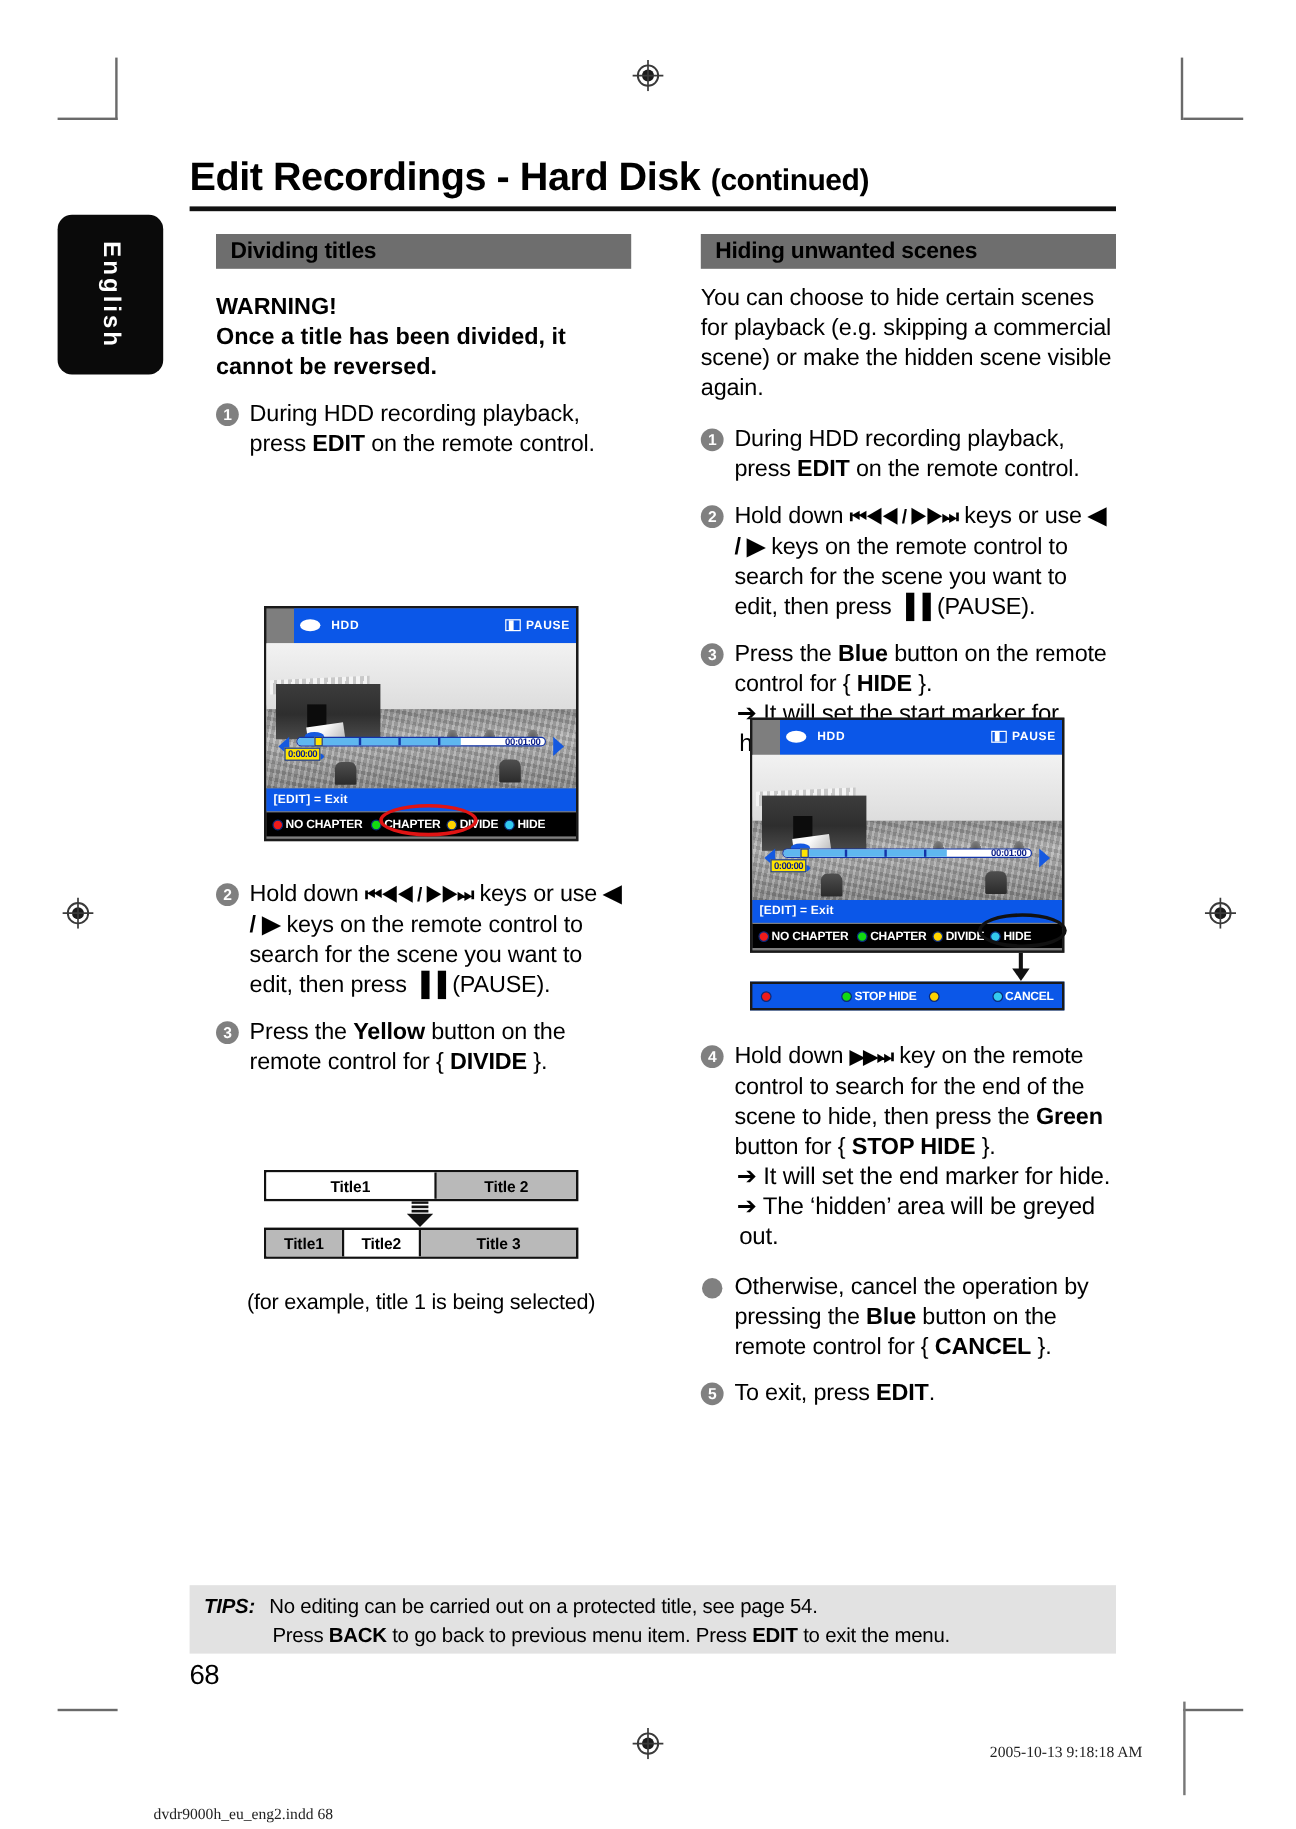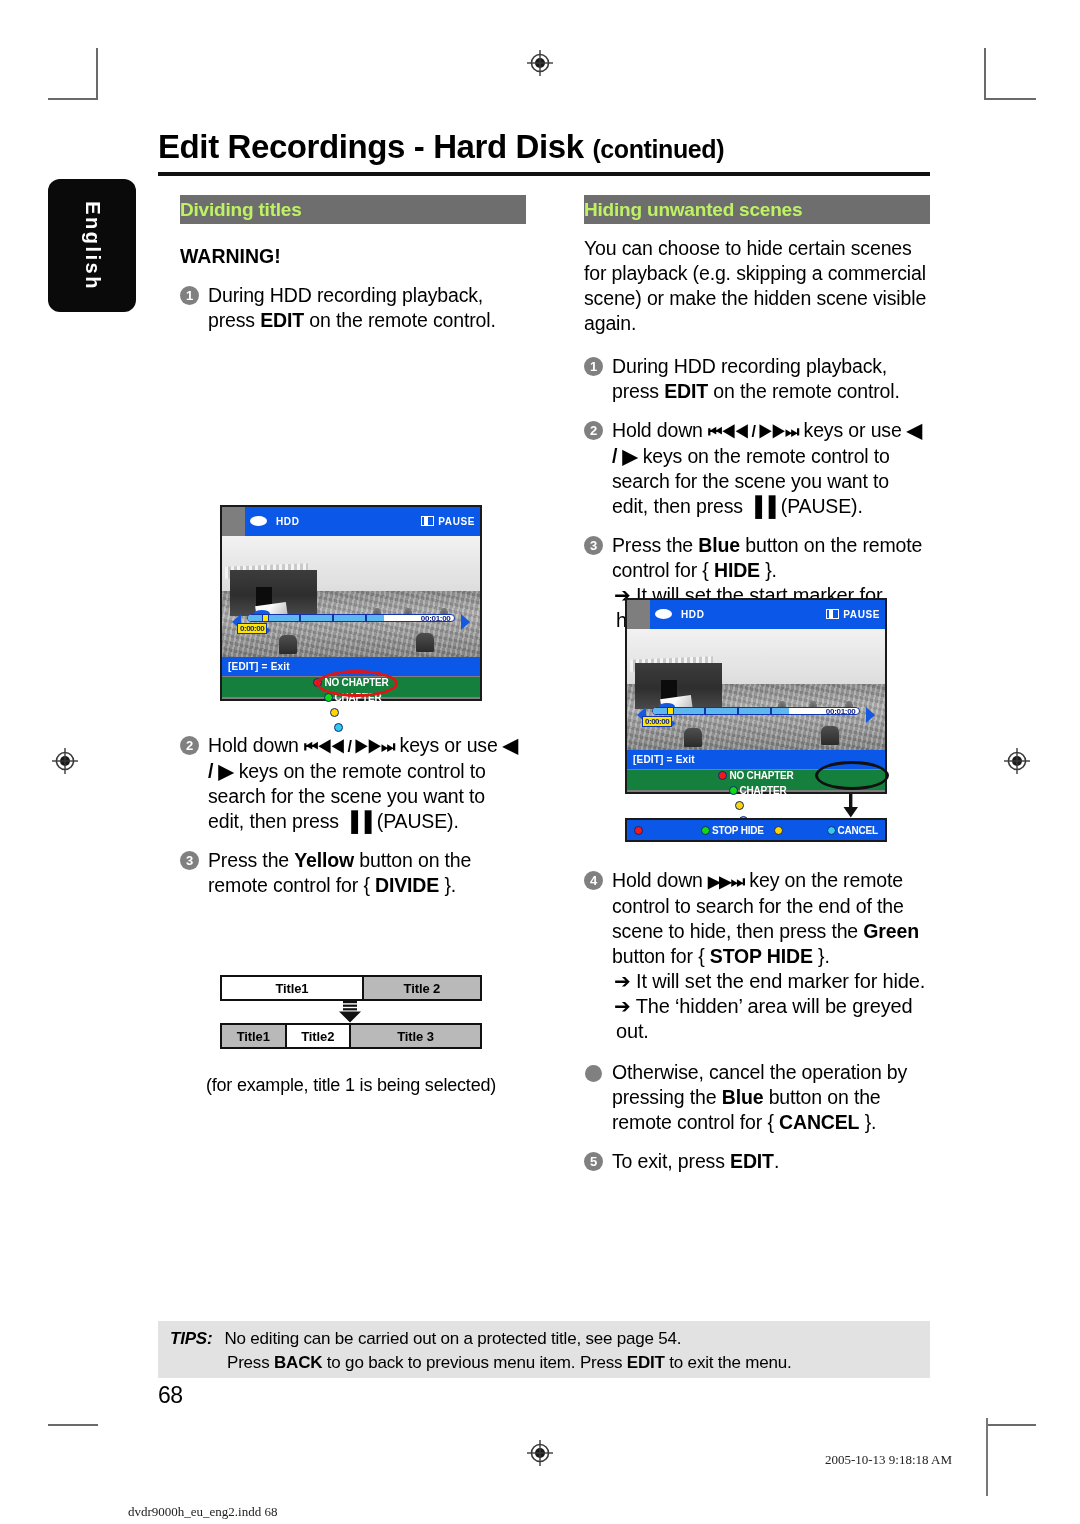--- a/index.html
+++ b/index.html
@@ -66,24 +66,25 @@
   }
 
   
   .col { position: absolute; width: 346px; }
   .col-left  { left: 180px; top: 195px; }
   .col-right { left: 584px; top: 195px; }
 
   .sec-head {
     width: 346px; height: 29px;
     background: #6e6e6e;
-    color: #bef264;
+    color: #000000;
     font-size: 19px;
     font-weight: bold;
     line-height: 29px;
+    padding-left: 12px;
     letter-spacing: -0.2px;
   }
 
   p.body {
     font-size: 19.5px;
     line-height: 25px;
     letter-spacing: -0.15px;
     margin-top: 12px;
   }
 
@@ -241,25 +242,24 @@
     position:absolute; left:0; right:0; bottom:0; height:22%;
   }
   .tv-bottom .exitrow {
     position:absolute; left:0; right:0; top:0; height:46%;
     background:#0b57e8; color:#ffffff;
     font-size:10px; font-weight:bold; line-height:inherit;
     display:flex; align-items:center; padding-left:6px; letter-spacing:0.2px;
   }
   .tv-bottom .btnrow {
     position:absolute; left:0; right:0; top:49%; bottom:4%;
-    background:#15803d;
+    background:#000000;
     display:flex; align-items:center;
     padding: 0 5px;
     gap: 4px;
-    flex-direction: column;
   }
   .cbtn { display:flex; align-items:center; gap:2px; color:#fff; font-size:10px; font-weight:bold; letter-spacing:-0.2px; white-space:nowrap; }
   .dot { width:9px; height:9px; border-radius:50%; border:1px solid #0a2a7a; flex:none; }
   .dot.red{background:#ef1b1b;} .dot.green{background:#12d912;}
   .dot.yellow{background:#ffd400;} .dot.cyan{background:#33c9ef;}
 
   
   .ellipse-hl {
     position:absolute;
     border-radius:50%;
@@ -379,20 +379,21 @@
   <div class="page-title"><span>Edit Recordings - Hard Disk </span><span class="cont">(continued)</span></div>
   <div class="title-rule"></div>
 
   <div class="col col-left">
 
     <div class="sec-head">Dividing titles</div>
 
 
     <div class="warn">
       <b>WARNING!</b>
+      <b>Once a title has been divided, it cannot be reversed.</b>
     </div>
 
     <div class="step">
       <span class="num">1</span><span>During HDD recording playback, press </span><b>EDIT</b><span> on the remote control.</span>
     </div>
   </div>
 
   <div class="tv" style="left:220px; top:505px; width:262px; height:196px; position:absolute;">
     <div class="tv-inner">
       <div class="tv-topbar">

